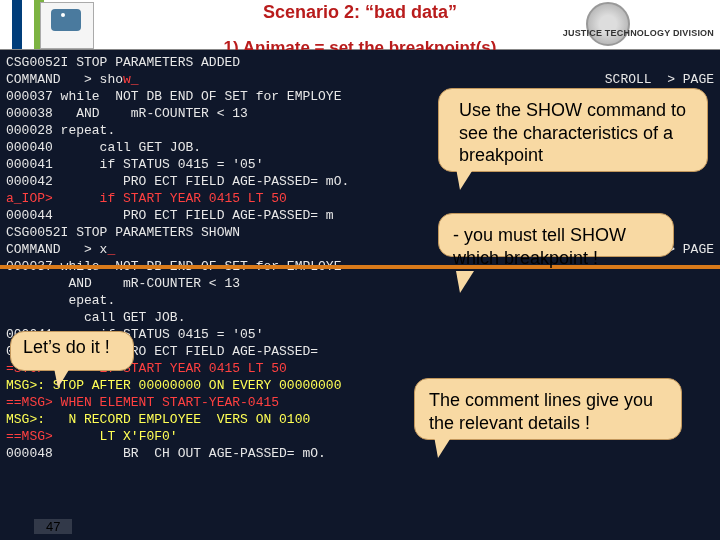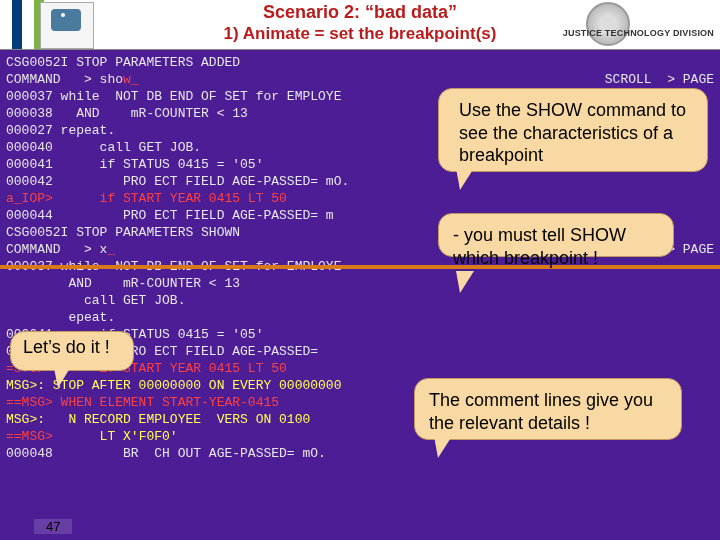--- a/index.html
+++ b/index.html
@@ -36,21 +36,21 @@
     text-align: center;
     color: #b91c1c;
   }
   .title-line1 {
     font-size: 18px;
     font-weight: bold;
   }
   .title-line2 {
     font-size: 17px;
     font-weight: bold;
-    margin-top: 1px;
+    margin-top: 15px;
   }
   .justice {
     position: absolute;
     right: 6px;
     top: 28px;
     font-size: 9px;
     font-weight: bold;
     color: #333;
     letter-spacing: 0.2px;
   }
@@ -88,21 +88,21 @@
     border: 2px solid #999;
     border-radius: 50%;
     background: radial-gradient(circle, #ddd 30%, #bbb 70%);
   }
   .terminal {
     position: absolute;
     left: 0;
     top: 50px;
     width: 720px;
     height: 490px;
-    background: #4c1d95;
+    background: #0f172a;
     font-family: "Courier New", monospace;
     font-size: 13px;
     line-height: 17px;
     padding: 4px 6px;
     box-sizing: border-box;
   }
   .term-line {
     white-space: pre;
   }
   .wht { color: #e8e8e8; }
@@ -190,33 +190,33 @@
   </div>
   <div class="seal"></div>
   <div class="justice">JUSTICE TECHNOLOGY DIVISION</div>
 </div>
 
 <div class="terminal">
   <div class="term-line"><span class="wht">CSG0052I STOP PARAMETERS ADDED</span></div>
   <div class="term-line"><span class="wht">COMMAND   &gt; sho</span><span class="red">w_</span><span class="wht" style="float:right">SCROLL  &gt; PAGE</span></div>
   <div class="term-line wht">000037 while  NOT DB END OF SET for EMPLOYE</div>
   <div class="term-line wht">000038   AND    mR-COUNTER &lt; 13</div>
-  <div class="term-line wht">000027 repeat.</div>
+  <div class="term-line wht">000028 repeat.</div>
   <div class="term-line wht">000040      call GET JOB.</div>
   <div class="term-line wht">000041      if STATUS 0415 = '05'</div>
   <div class="term-line wht">000042         PRO ECT FIELD AGE-PASSED= mO.</div>
   <div class="term-line red">a_IOP&gt;      if START YEAR 0415 LT 50</div>
   <div class="term-line wht">000044         PRO ECT FIELD AGE-PASSED= m</div>
   <div class="term-line wht"></div>
   <div class="term-line wht">CSG0052I STOP PARAMETERS SHOWN</div>
   <div class="term-line"><span class="wht">COMMAND   &gt; x</span><span class="red">_</span><span class="wht" style="float:right">SCROLL  &gt; PAGE</span></div>
   <div class="term-line wht">000037 while  NOT DB END OF SET for EMPLOYE</div>
   <div class="term-line wht">        AND    mR-COUNTER &lt; 13</div>
+  <div class="term-line wht">        epeat.</div>
   <div class="term-line wht">          call GET JOB.</div>
-  <div class="term-line wht">        epeat.</div>
   <div class="term-line wht">000041      if STATUS 0415 = '05'</div>
   <div class="term-line wht">000042         PRO ECT FIELD AGE-PASSED=</div>
   <div class="term-line red">=STOP&gt;      if START YEAR 0415 LT 50</div>
   <div class="term-line yel">MSG&gt;: STOP AFTER 00000000 ON EVERY 00000000</div>
   <div class="term-line red">==MSG&gt; WHEN ELEMENT START-YEAR-0415</div>
   <div class="term-line yel">MSG&gt;:   N RECORD EMPLOYEE  VERS ON 0100</div>
   <div class="term-line"><span class="red">==MSG&gt;</span><span class="yel">      LT X'F0F0'</span></div>
   <div class="term-line wht">000048         BR  CH OUT AGE-PASSED= mO.</div>
 </div>
 

